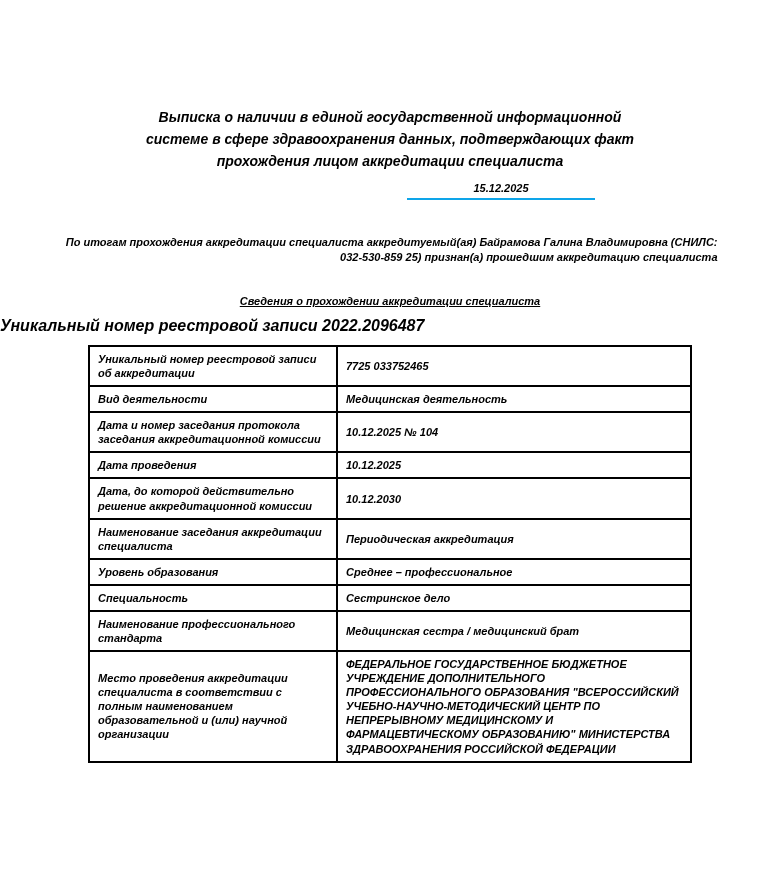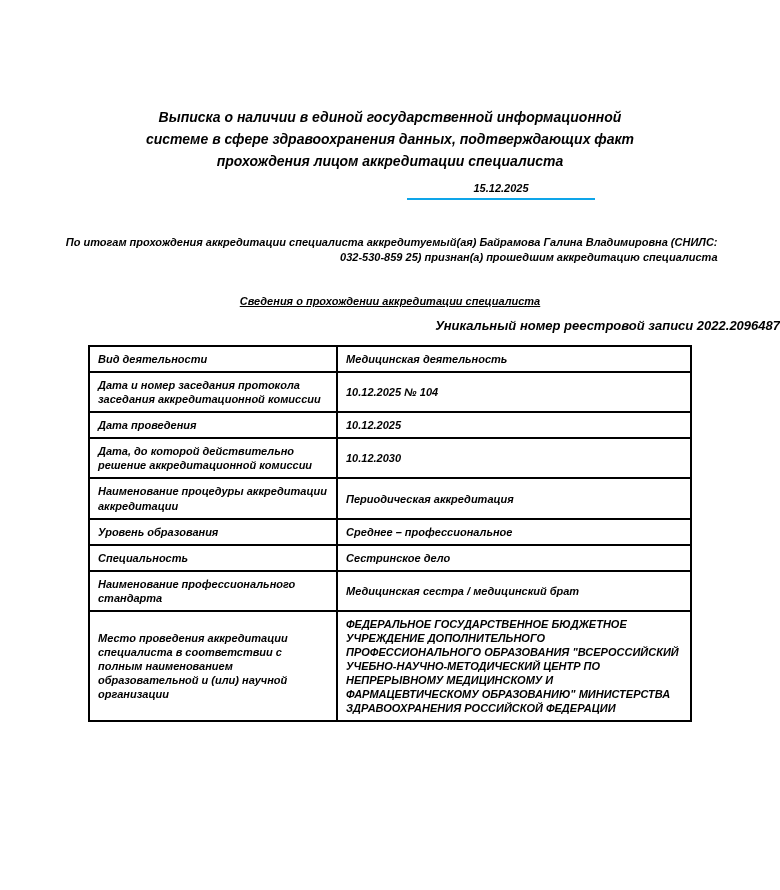--- a/index.html
+++ b/index.html
@@ -54,22 +54,22 @@
   }
   .section-heading {
     margin-top: 29px;
     text-align: center;
     font-size: 11px;
     line-height: 14px;
     text-decoration: underline;
   }
   .registry-line {
     margin-top: 9px;
-    text-align: right;
-    font-size: 13px;
+    text-align: left;
+    font-size: 16px;
     line-height: 17px;
   }
   table.acc-table {
     margin: 11px 0 0 88px;
     width: 604px;
     border-collapse: collapse;
     table-layout: fixed;
   }
   table.acc-table td {
     border: 2px solid #000000;
@@ -96,37 +96,41 @@
 
   <div class="intro">По итогам прохождения аккредитации специалиста аккредитуемый(ая) Байрамова Галина Владимировна (СНИЛС: 032-530-859 25) признан(а) прошедшим аккредитацию специалиста</div>
 
   <div class="section-heading">Сведения о прохождении аккредитации специалиста</div>
 
   <div class="registry-line">Уникальный номер реестровой записи 2022.2096487</div>
 
   <table class="acc-table">
     <tbody>
       <tr>
+        <td class="cell-label">Уникальный номер реестровой записи об аккредитации</td>
+        <td class="cell-value">7725 033752465</td>
+      </tr>
+      <tr>
         <td class="cell-label">Вид деятельности</td>
         <td class="cell-value">Медицинская деятельность</td>
       </tr>
       <tr>
         <td class="cell-label">Дата и номер заседания протокола заседания аккредитационной комиссии</td>
         <td class="cell-value">10.12.2025 № 104</td>
       </tr>
       <tr>
         <td class="cell-label">Дата проведения</td>
         <td class="cell-value">10.12.2025</td>
       </tr>
       <tr>
         <td class="cell-label">Дата, до которой действительно решение аккредитационной комиссии</td>
         <td class="cell-value">10.12.2030</td>
       </tr>
       <tr>
-        <td class="cell-label">Наименование процедуры аккредитации аккредитации</td>
+        <td class="cell-label">Наименование заседания аккредитации специалиста</td>
         <td class="cell-value">Периодическая аккредитация</td>
       </tr>
       <tr>
         <td class="cell-label">Уровень образования</td>
         <td class="cell-value">Среднее – профессиональное</td>
       </tr>
       <tr>
         <td class="cell-label">Специальность</td>
         <td class="cell-value">Сестринское дело</td>
       </tr>

